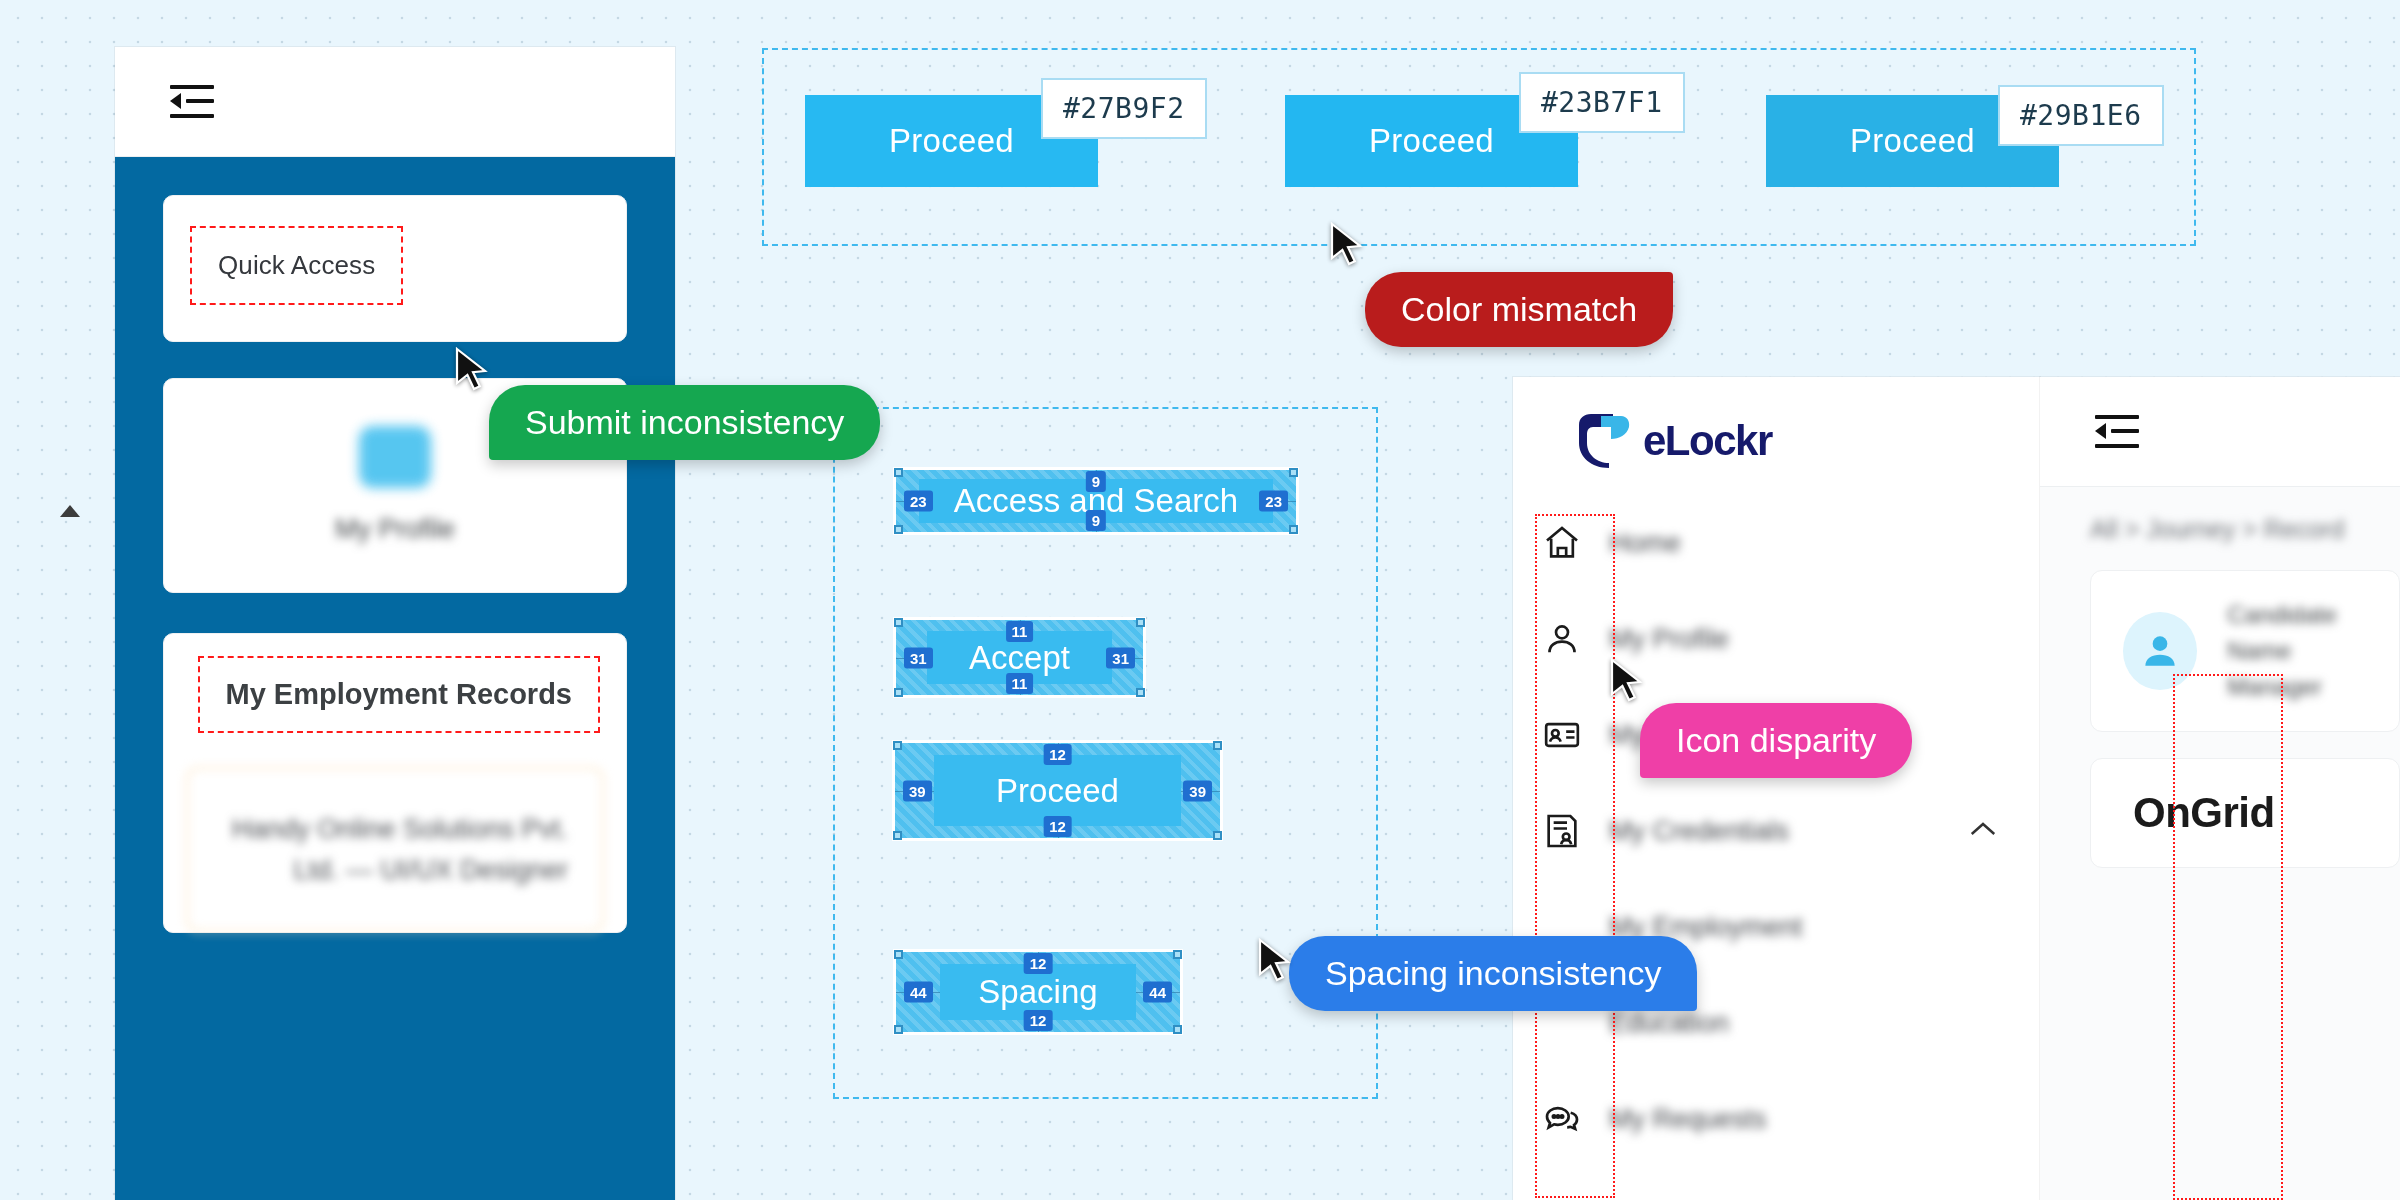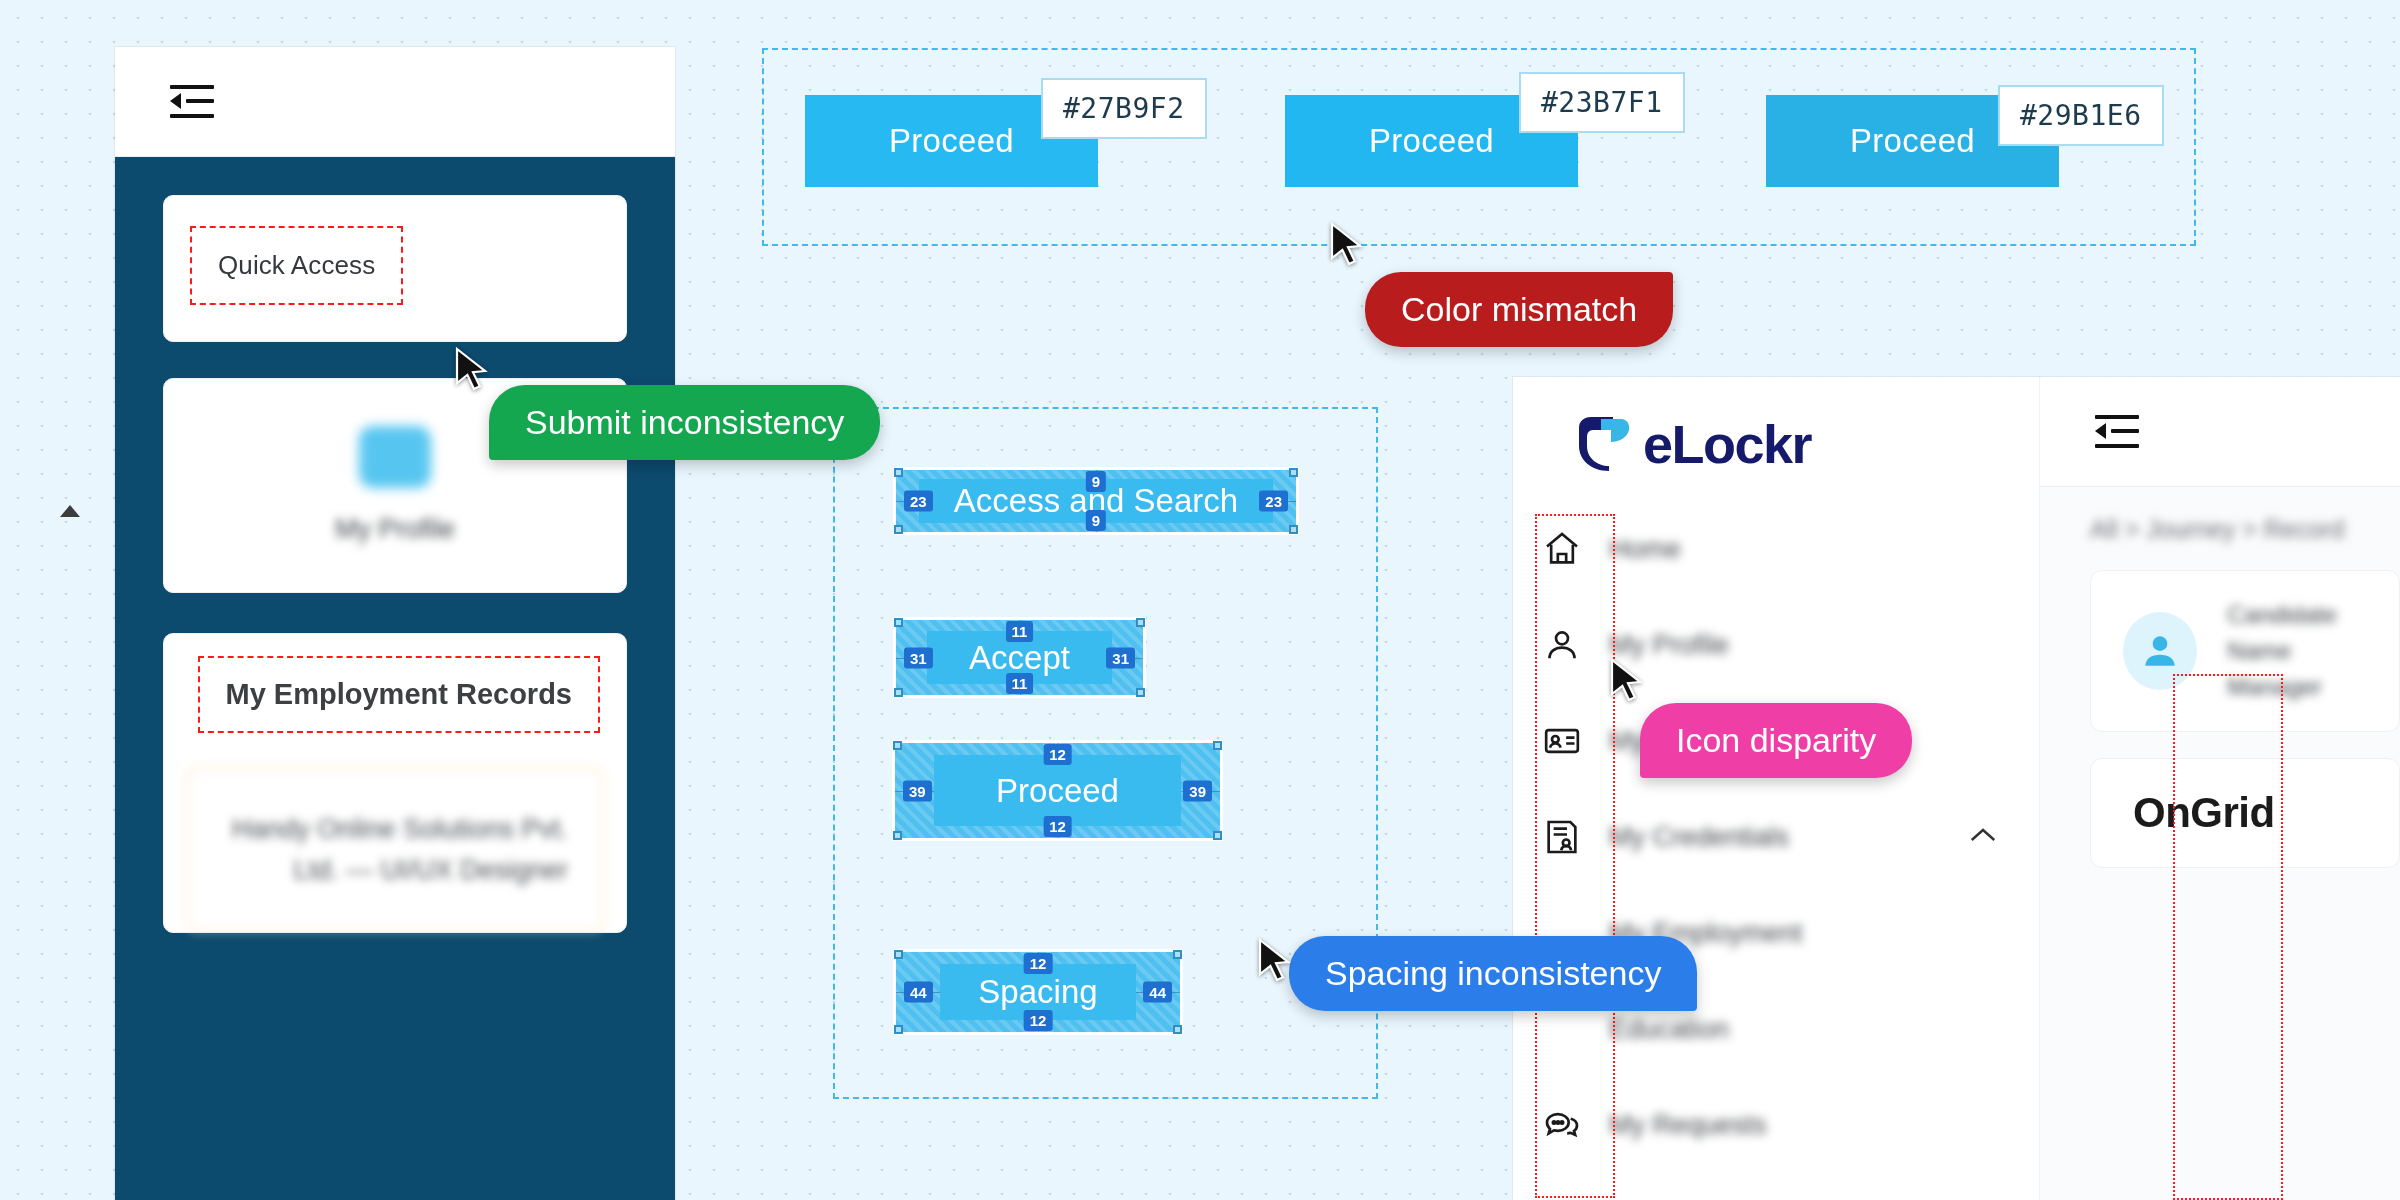--- a/index.html
+++ b/index.html
@@ -20,21 +20,21 @@
     background-position: 6px 6px;
   }
   
   .panel { position: absolute; background: #fff; overflow: hidden; }
 
   
   #panel-left { left: 115px; top: 47px; width: 560px; height: 1153px;
     box-shadow: 0 0 0 1px rgba(0,0,0,.05); }
   #panel-left .topbar { height: 110px; border-bottom: 1px solid #eceff1;
     display: flex; align-items: center; padding-left: 55px; background: #fff; }
-  #panel-left .body { background: #0c4a6e; height: 1043px; padding: 38px 48px 8px 48px; }
+  #panel-left .body { background: #0369a1; height: 1043px; padding: 38px 48px 8px 48px; }
 
   .card { background: #fff; border: 1px solid #eef0f2; border-radius: 10px; }
 
   .qa-card { padding: 30px 26px 36px 26px; margin-bottom: 36px; }
   .dashed-red { border: 2px dashed #ff1a1a; display: inline-block; }
   .qa-head { font-size: 26px; color: #35383d; padding: 22px 26px; letter-spacing: .1px; }
 
   .tile-card { height: 215px; display: flex; flex-direction: column;
     align-items: center; justify-content: center; margin-bottom: 40px; }
   .tile-ico { width: 72px; height: 62px; border-radius: 14px; background: #4ec3f0;
@@ -44,21 +44,21 @@
   .mer-card { padding: 0; margin-bottom: 0; text-align: right; }
   .mer-head { font-size: 29px; color: #3c4043; padding: 20px 26px; font-weight: 600;}
 
   .notice { margin: 34px 22px 0 22px; border: 2px solid #fde5c2; border-radius: 12px;
     padding: 40px 34px; filter: blur(5px); color: #4a4d52; font-size: 27px; line-height: 1.5; }
 
   
   #panel-elockr { left: 1513px; top: 377px; width: 527px; height: 823px;
     box-shadow: 0 0 0 1px rgba(0,0,0,.05); }
   .elockr-logo { padding: 36px 0 26px 58px; display: flex; align-items: center; gap: 10px; }
-  .elockr-word { font-size: 54px; font-weight: 700; color: #161a6b; letter-spacing: -1.5px; }
+  .elockr-word { font-size: 42px; font-weight: 700; color: #161a6b; letter-spacing: -1.5px; }
   .nav-list { padding-left: 0; }
   .nav-row { height: 96px; display: flex; align-items: center; padding-left: 28px; gap: 26px; position: relative;}
   .nav-row .ico { width: 42px; height: 42px; display: flex; align-items: center; justify-content: center; color: #1b1b1b; }
   .nav-row .lbl { filter: blur(5px); font-size: 27px; color: #44474c; }
   .nav-row .chev { position: absolute; right: 42px; color: #333; }
 
   
   #panel-right { left: 2040px; top: 377px; width: 360px; height: 823px;
     box-shadow: 0 0 0 1px rgba(0,0,0,.05); }
   #panel-right .topbar { height: 110px; display: flex; align-items: center;

